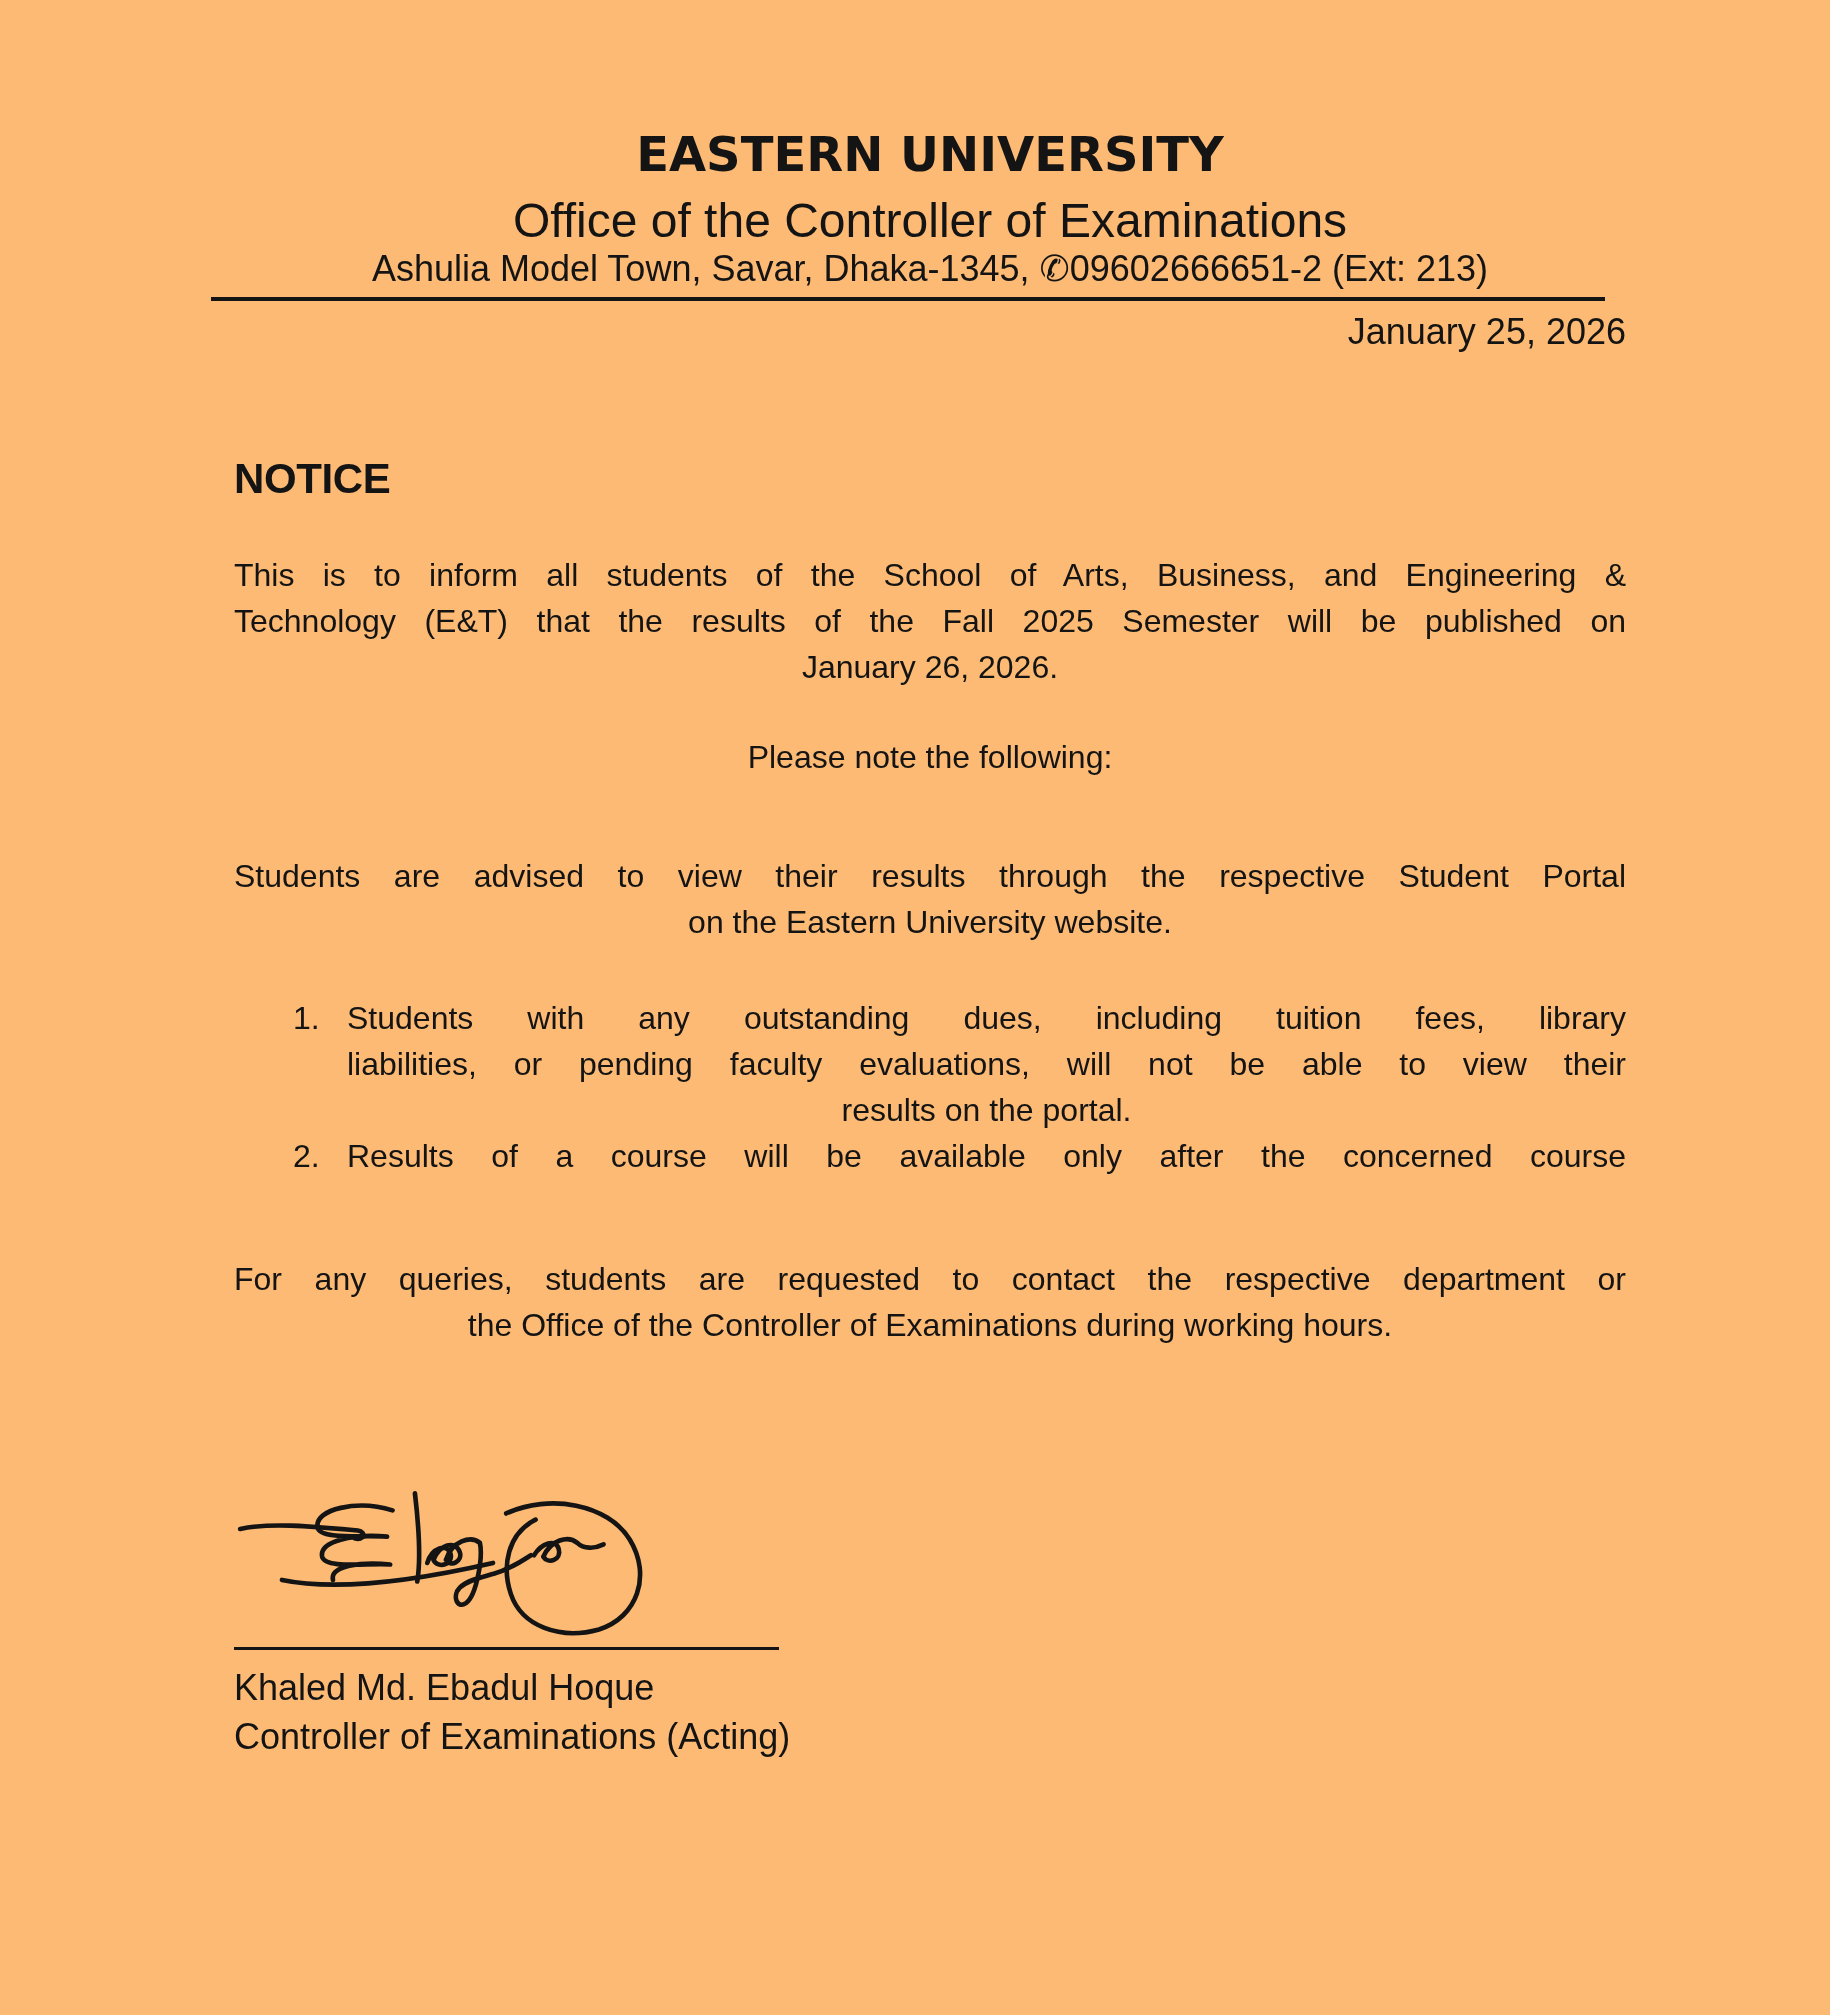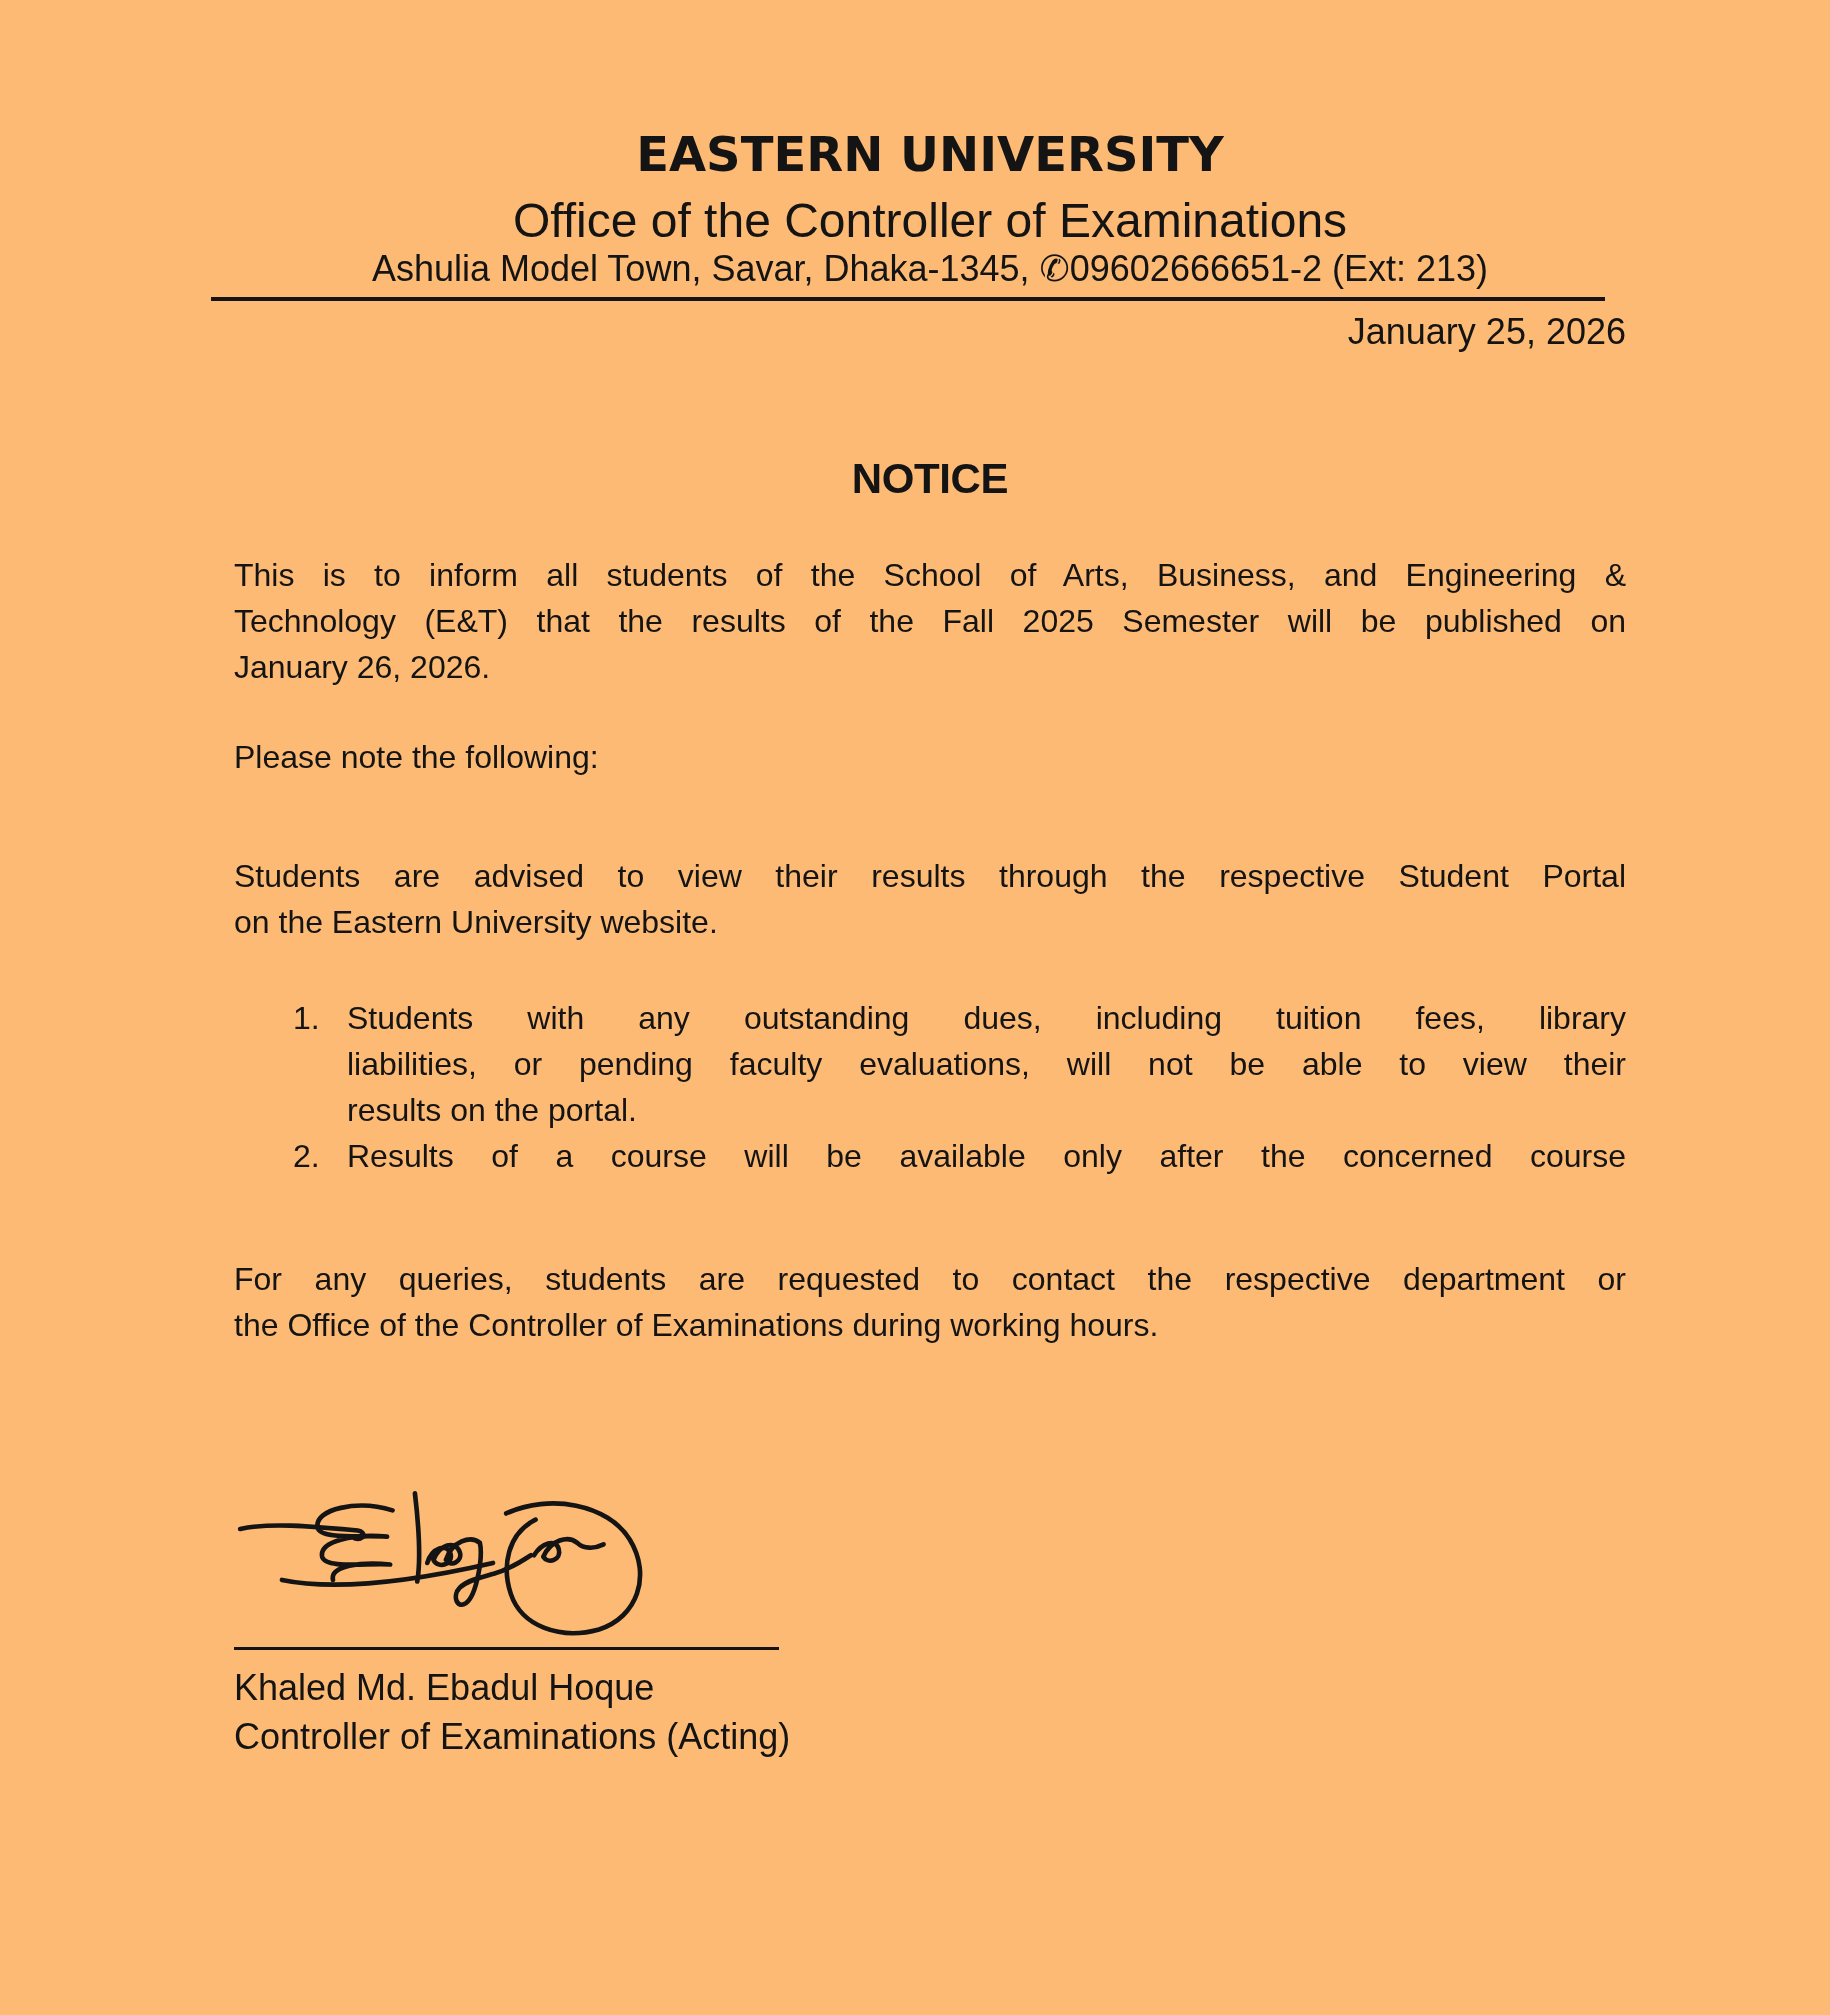--- a/index.html
+++ b/index.html
@@ -48,38 +48,38 @@
     line-height: 43px;
     text-align: right;
   }
 
   
   .notice-title {
     margin-top: 100px;
     font-weight: bold;
     font-size: 42px;
     line-height: 51px;
-    text-align: center;
+    text-align: left;
     letter-spacing: -0.4px;
   }
   .notice-sub {
     margin-top: 7.7px;
     font-weight: bold;
     font-size: 40px;
     line-height: 49px;
     text-align: center;
     letter-spacing: -0.4px;
     text-decoration: underline;
     text-decoration-thickness: 3.1px;
     text-underline-offset: 7.7px;
   }
 
   
   .bodytext { font-size: 32px; line-height: 46px; }
-  .tline { text-align: left; }
+  .tline { text-align: center; }
   .tline.just { text-align: justify; text-align-last: justify; }
   .bodytext b, .tline b { font-weight: normal; }
 
   .para1 { margin-top: 48px; }
   .para2 { margin-top: 73px; }
   .para3 { margin-top: 44px; }
   .numlist { margin-top: 50px; }
   .para4 { margin-top: 77px; }
 
   .li { display: flex; }

